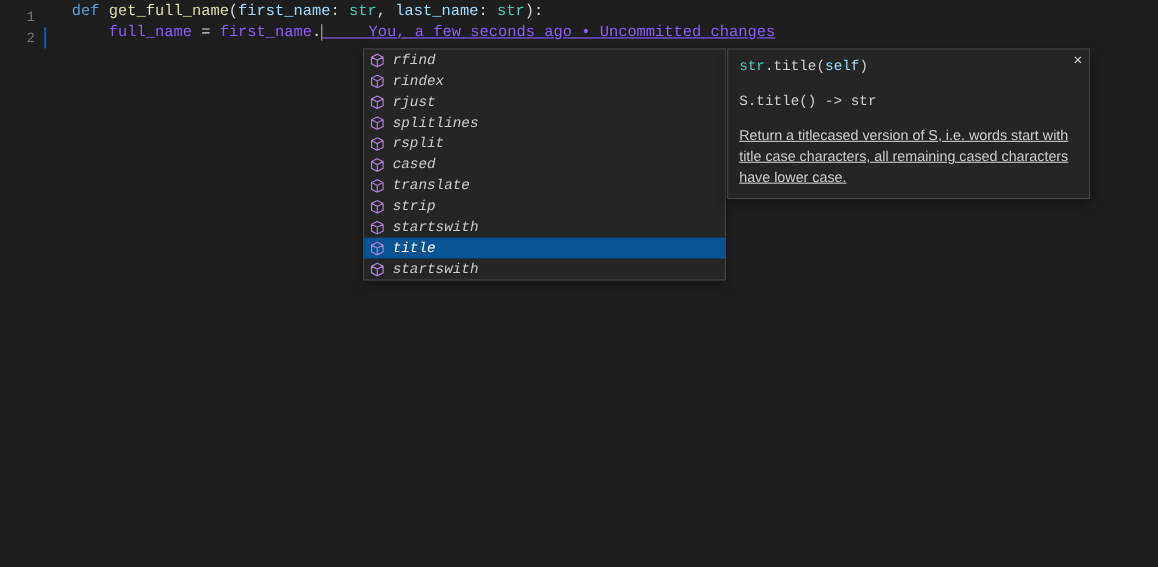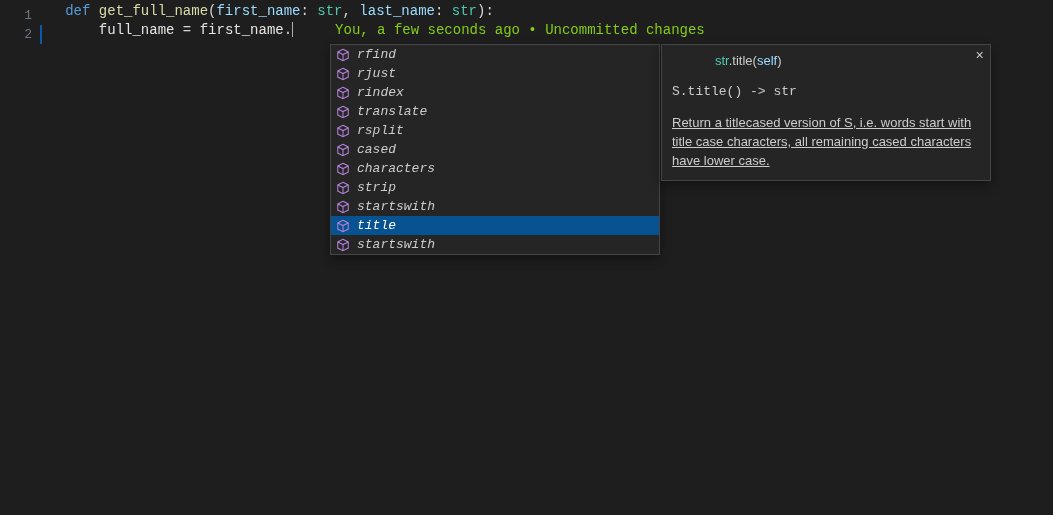--- a/index.html
+++ b/index.html
@@ -41,25 +41,26 @@
     top: 25px;
     width: 2px;
     height: 19px;
     background: #0a5aa8;
   }
   .tk-kw { color: #569cd6; }
   .tk-fn { color: #dcdcaa; }
   .tk-param { color: #9cdcfe; }
   .tk-type { color: #4ec9b0; }
   .tk-punc { color: #d4d4d4; }
-  .tk-var { color: #e5e5e5; }
+  .tk-var { color: #8b5cf6; }
   .tk-plain { color: #d4d4d4; }
   .lens {
-    color: #84cc16;
+    color: #8b5cf6;
     font-style: normal;
+    text-decoration: underline;
   }
   .cursor {
     display:inline-block;
     width:1px;
     height:15px;
     background:#aeafad;
     vertical-align: text-bottom;
     margin-bottom:1px;
   }
   
@@ -113,21 +114,21 @@
   }
   .doc-close {
     position: absolute;
     right: 6px;
     top: 4px;
     color: #cccccc;
     font-size: 14px;
     cursor: pointer;
     line-height: 1;
   }
-  .doc-sig { font-family: Liberation Sans, sans-serif; margin-bottom: 12px; margin-left: 43px; }
+  .doc-sig { font-family: Liberation Mono, monospace; margin-bottom: 12px; }
   .doc-sig .tk-type2 { color: #4ec9b0; }
   .doc-sig .tk-self { color: #9cdcfe; }
   .doc-short { margin-bottom: 12px; font-family: Liberation Mono, monospace; }
   .doc-desc { font-family: "Segoe UI", Arial, sans-serif; text-decoration: underline; }
 </style>
 </head>
 <body>
 
 <div class="editor">
   <div class="gutter">
@@ -147,61 +148,61 @@
             </svg>
           </span>
           <span class="ac-label">rfind</span>
         </div>
         <div class="ac-item">
           <span class="ac-icon">
             <svg width="14" height="14" viewBox="0 0 16 16">
               <path fill="none" stroke="#b180d7" stroke-width="1.2" d="M8 1.5 L14 4.5 L14 11.5 L8 14.5 L2 11.5 L2 4.5 Z M2 4.5 L8 7.5 L14 4.5 M8 7.5 L8 14.5"></path>
             </svg>
           </span>
+          <span class="ac-label">rindex</span>
+        </div>
+        <div class="ac-item">
+          <span class="ac-icon">
+            <svg width="14" height="14" viewBox="0 0 16 16">
+              <path fill="none" stroke="#b180d7" stroke-width="1.2" d="M8 1.5 L14 4.5 L14 11.5 L8 14.5 L2 11.5 L2 4.5 Z M2 4.5 L8 7.5 L14 4.5 M8 7.5 L8 14.5"></path>
+            </svg>
+          </span>
           <span class="ac-label">rjust</span>
         </div>
         <div class="ac-item">
           <span class="ac-icon">
             <svg width="14" height="14" viewBox="0 0 16 16">
               <path fill="none" stroke="#b180d7" stroke-width="1.2" d="M8 1.5 L14 4.5 L14 11.5 L8 14.5 L2 11.5 L2 4.5 Z M2 4.5 L8 7.5 L14 4.5 M8 7.5 L8 14.5"></path>
             </svg>
           </span>
-          <span class="ac-label">rindex</span>
+          <span class="ac-label">splitlines</span>
+        </div>
+        <div class="ac-item">
+          <span class="ac-icon">
+            <svg width="14" height="14" viewBox="0 0 16 16">
+              <path fill="none" stroke="#b180d7" stroke-width="1.2" d="M8 1.5 L14 4.5 L14 11.5 L8 14.5 L2 11.5 L2 4.5 Z M2 4.5 L8 7.5 L14 4.5 M8 7.5 L8 14.5"></path>
+            </svg>
+          </span>
+          <span class="ac-label">rsplit</span>
+        </div>
+        <div class="ac-item">
+          <span class="ac-icon">
+            <svg width="14" height="14" viewBox="0 0 16 16">
+              <path fill="none" stroke="#b180d7" stroke-width="1.2" d="M8 1.5 L14 4.5 L14 11.5 L8 14.5 L2 11.5 L2 4.5 Z M2 4.5 L8 7.5 L14 4.5 M8 7.5 L8 14.5"></path>
+            </svg>
+          </span>
+          <span class="ac-label">cased</span>
         </div>
         <div class="ac-item">
           <span class="ac-icon">
             <svg width="14" height="14" viewBox="0 0 16 16">
               <path fill="none" stroke="#b180d7" stroke-width="1.2" d="M8 1.5 L14 4.5 L14 11.5 L8 14.5 L2 11.5 L2 4.5 Z M2 4.5 L8 7.5 L14 4.5 M8 7.5 L8 14.5"></path>
             </svg>
           </span>
           <span class="ac-label">translate</span>
-        </div>
-        <div class="ac-item">
-          <span class="ac-icon">
-            <svg width="14" height="14" viewBox="0 0 16 16">
-              <path fill="none" stroke="#b180d7" stroke-width="1.2" d="M8 1.5 L14 4.5 L14 11.5 L8 14.5 L2 11.5 L2 4.5 Z M2 4.5 L8 7.5 L14 4.5 M8 7.5 L8 14.5"></path>
-            </svg>
-          </span>
-          <span class="ac-label">rsplit</span>
-        </div>
-        <div class="ac-item">
-          <span class="ac-icon">
-            <svg width="14" height="14" viewBox="0 0 16 16">
-              <path fill="none" stroke="#b180d7" stroke-width="1.2" d="M8 1.5 L14 4.5 L14 11.5 L8 14.5 L2 11.5 L2 4.5 Z M2 4.5 L8 7.5 L14 4.5 M8 7.5 L8 14.5"></path>
-            </svg>
-          </span>
-          <span class="ac-label">cased</span>
-        </div>
-        <div class="ac-item">
-          <span class="ac-icon">
-            <svg width="14" height="14" viewBox="0 0 16 16">
-              <path fill="none" stroke="#b180d7" stroke-width="1.2" d="M8 1.5 L14 4.5 L14 11.5 L8 14.5 L2 11.5 L2 4.5 Z M2 4.5 L8 7.5 L14 4.5 M8 7.5 L8 14.5"></path>
-            </svg>
-          </span>
-          <span class="ac-label">characters</span>
         </div>
         <div class="ac-item">
           <span class="ac-icon">
             <svg width="14" height="14" viewBox="0 0 16 16">
               <path fill="none" stroke="#b180d7" stroke-width="1.2" d="M8 1.5 L14 4.5 L14 11.5 L8 14.5 L2 11.5 L2 4.5 Z M2 4.5 L8 7.5 L14 4.5 M8 7.5 L8 14.5"></path>
             </svg>
           </span>
           <span class="ac-label">strip</span>
         </div>
         <div class="ac-item">

